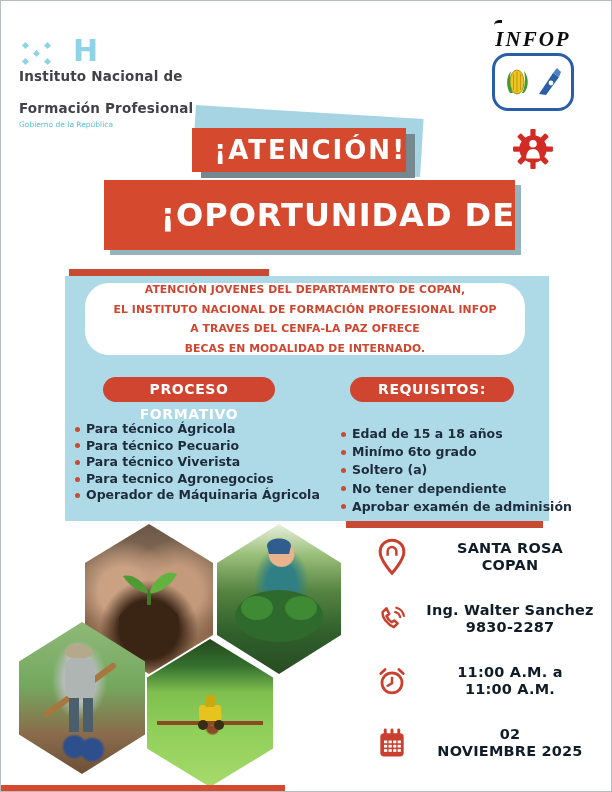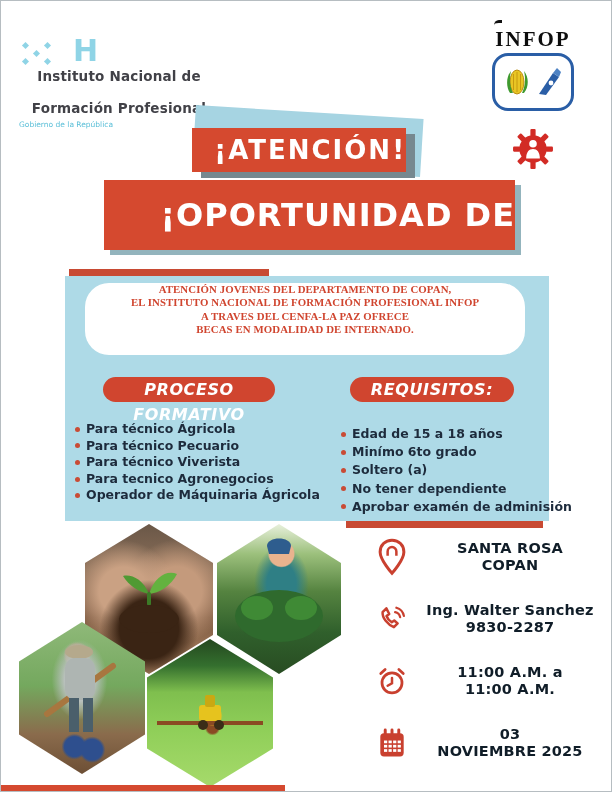--- a/index.html
+++ b/index.html
@@ -6,50 +6,50 @@
   .page{position:relative;width:612px;height:792px;background:#ffffff;border:1px solid #b6bdc1;
         box-sizing:border-box;overflow:hidden;font-family:"DejaVu Sans",sans-serif;}
 
   
   .gov-logo{position:absolute;left:18px;top:36px;width:200px;}
   .mark-row{height:30px;position:relative;}
   .stars{position:absolute;left:2px;top:4px;width:46px;height:24px;}
   .star{position:absolute;width:5px;height:5px;background:#8fd4e6;transform:rotate(45deg);}
   .s1{left:2px;top:2px;}.s2{left:24px;top:2px;}.s3{left:13px;top:10px;}.s4{left:2px;top:18px;}.s5{left:24px;top:18px;}
   .h-mark{position:absolute;left:54px;top:-4px;font-size:30px;font-weight:bold;color:#8fd4e6;}
-  .org{font-size:13.5px;font-weight:bold;color:#414147;line-height:15.5px;margin-top:2px;letter-spacing:.2px;text-align:center;}
+  .org{font-size:13.5px;font-weight:bold;color:#414147;line-height:15.5px;margin-top:2px;letter-spacing:.2px;}
   .tagline{font-size:7.5px;color:#58bed7;margin-top:4px;}
 
   
   .infop{position:absolute;left:480px;top:26px;width:104px;text-align:center;}
-  .infop-word{font-family:"Liberation Serif",serif;font-weight:bold;font-size:21px;color:#0d0d0d;letter-spacing:2px;position:relative;display:inline-block;}
+  .infop-word{font-family:"Liberation Serif",serif;font-weight:bold;font-size:21px;color:#0d0d0d;letter-spacing:2px;position:relative;display:inline-block;font-style:italic;}
   .leaf-curl{position:absolute;left:-1px;top:-7px;width:8px;height:6px;border-top:3px solid #111;border-radius:60% 0 0 0;}
   .infop-box{width:76px;height:52px;border:3px solid #2a5ea6;border-radius:16px;margin:1px auto 0;
              display:flex;align-items:center;justify-content:center;gap:5px;background:#fff;position:relative;}
   .gear-wrap{position:absolute;left:50%;top:72px;transform:translateX(-50%);width:42px;height:42px;}
 
   
   .deco-blue{position:absolute;left:193px;top:111px;width:228px;height:58px;background:#a6d4e2;transform:rotate(3.5deg);}
   .banner{position:absolute;background:#d5492f;color:#fff;font-weight:bold;text-align:right;}
   .banner-attention{left:191px;top:127px;width:214px;height:44px;font-size:26px;line-height:44px;letter-spacing:2px;
                     box-shadow:9px 6px 0 #76888f;}
   .banner-opportunity{left:103px;top:179px;width:411px;height:70px;font-size:32px;line-height:70px;letter-spacing:1px;
                     box-shadow:6px 5px 0 #93b4bd;}
 
   
   .bar-red{position:absolute;background:#c84a33;height:7px;}
   .bar-top{left:68px;top:268px;width:200px;}
   .bar-bottom{left:345px;top:520px;width:197px;}
   .info-box{position:absolute;left:64px;top:275px;width:484px;height:245px;background:#aedae7;}
   .announce{position:absolute;left:84px;top:282px;width:440px;height:72px;background:#fff;border-radius:24px;
-            display:flex;flex-direction:column;justify-content:flex-start;text-align:center;font-family:Liberation Serif, serif;}
+            display:flex;flex-direction:column;justify-content:space-between;text-align:center;}
   .announce div{font-size:10.8px;font-weight:bold;color:#d0452f;line-height:13.4px;letter-spacing:.1px;}
 
   .pill{position:absolute;background:#d0452f;border-radius:13px;color:#fff;font-weight:bold;text-align:center;
-        font-size:16px;line-height:25px;height:25px;letter-spacing:.6px;font-style:italic;}
+        font-size:14px;line-height:25px;height:25px;letter-spacing:.6px;}
   .pill-left{left:102px;top:376px;width:172px;}
   .pill-right{left:349px;top:376px;width:164px;}
 
   .blist{position:absolute;list-style:none;margin:8px;padding:0;}
   .blist li{display:flex;align-items:center;font-weight:bold;color:#1d2b3c;font-size:12.5px;}
   .blist .dot{width:5px;height:5px;border-radius:50%;background:#c94b35;margin-right:6px;flex:0 0 auto;}
   .list-left{left:66px;top:412px;}
   .list-left li{line-height:16.6px;}
   .list-right{left:332px;top:416px;}
   .list-right li{line-height:18.2px;}
@@ -305,21 +305,21 @@
               <rect x="12.9" y="14.5" width="2.6" height="2.2"></rect>
               <rect x="16.6" y="14.5" width="2.6" height="2.2"></rect>
             <rect x="5.5" y="18" width="2.6" height="2.2"></rect>
               <rect x="9.2" y="18" width="2.6" height="2.2"></rect>
               <rect x="12.9" y="18" width="2.6" height="2.2"></rect>
               <rect x="16.6" y="18" width="2.6" height="2.2"></rect>
           </g>
         </svg>
       </span>
       <div class="c-text">
-        <div>03</div>
+        <div>02</div>
         <div>NOVIEMBRE 2025</div>
       </div>
     </div>
 
   </div>
 
   <div class="bottom-bar"></div>
 
 </div>
 

